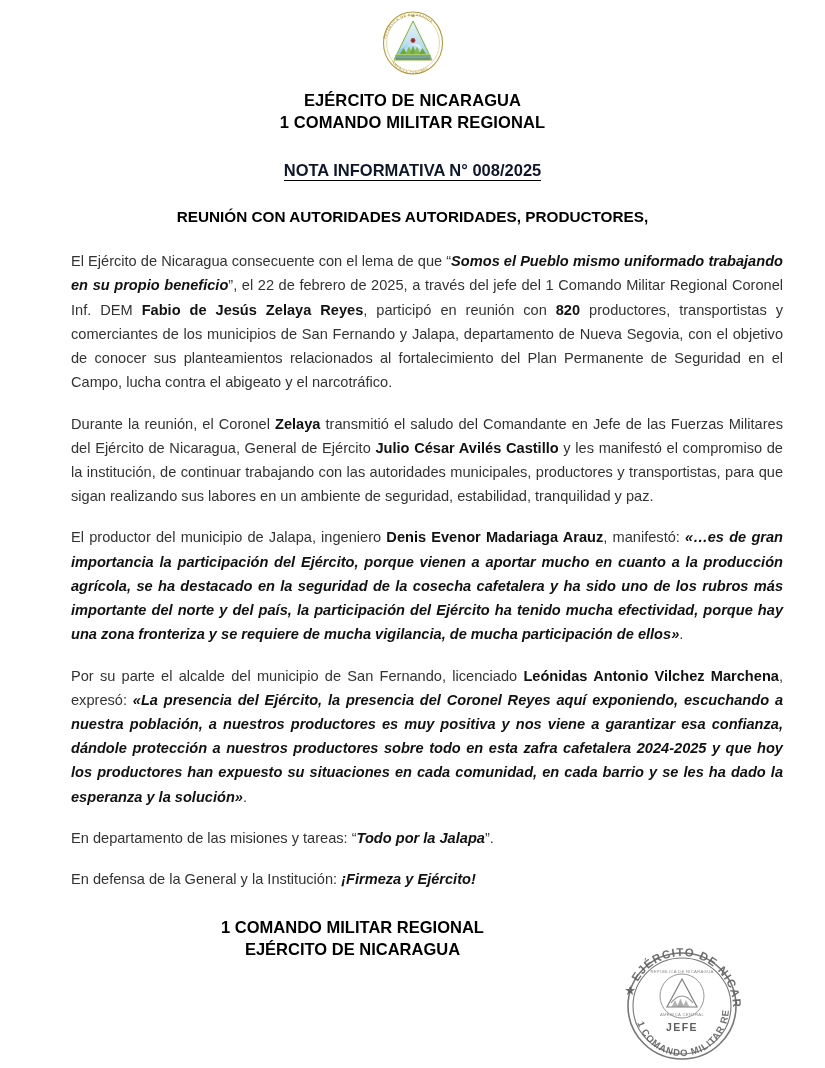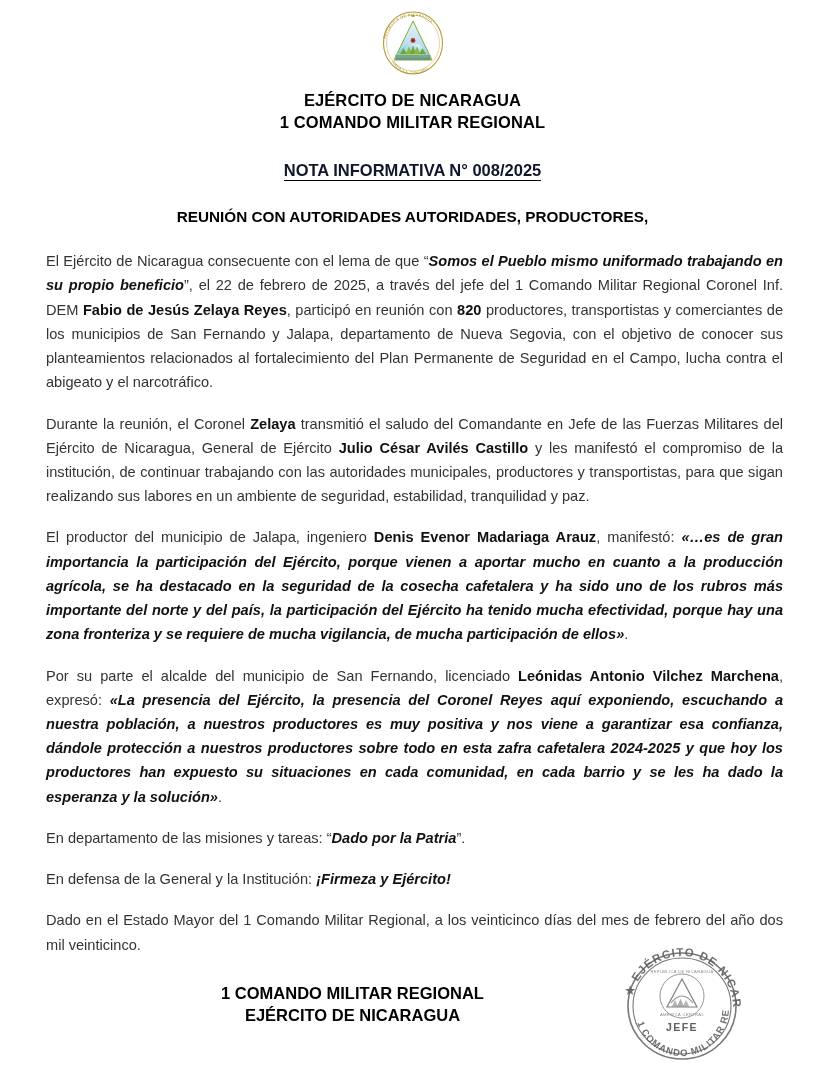--- a/index.html
+++ b/index.html
@@ -69,21 +69,21 @@
     font-weight: bold;
     font-size: 15.3px;
     color: #000;
     line-height: 1.42;
     margin-top: 26px;
     padding: 0 58px;
   }
 
   
   .body-text {
-    padding: 0 42px 0 46px;
+    padding: 0 42px 0 71px;
     margin-top: 22px;
   }
   p.para {
     text-align: justify;
     font-size: 14.6px;
     line-height: 1.66;
     margin: 0 0 17px 0;
     color: #333335;
     hyphens: none;
   }
@@ -186,25 +186,24 @@
   <div class="body-text">
 
     <p class="para"><span>El Ejército de Nicaragua consecuente con el lema de que “</span><span class="bi">Somos el Pueblo mismo uniformado trabajando en su propio beneficio</span><span>”, el 22 de febrero de 2025, a través del jefe del 1 Comando Militar Regional Coronel Inf. DEM </span><span class="b">Fabio de Jesús Zelaya Reyes</span><span>, participó en reunión con </span><span class="b">820</span><span> productores, transportistas y comerciantes de los municipios de San Fernando y Jalapa, departamento de Nueva Segovia, con el objetivo de conocer sus planteamientos relacionados al fortalecimiento del Plan Permanente de Seguridad en el Campo, lucha contra el abigeato y el narcotráfico.</span></p>
 
     <p class="para"><span>Durante la reunión, el Coronel </span><span class="b">Zelaya</span><span> transmitió el saludo del Comandante en Jefe de las Fuerzas Militares del Ejército de Nicaragua, General de Ejército </span><span class="b">Julio César Avilés Castillo</span><span> y les manifestó el compromiso de la institución, de continuar trabajando con las autoridades municipales, productores y transportistas, para que sigan realizando sus labores en un ambiente de seguridad, estabilidad, tranquilidad y paz.</span></p>
 
     <p class="para"><span>El productor del municipio de Jalapa, ingeniero </span><span class="b">Denis Evenor Madariaga Arauz</span><span>, manifestó: </span><span class="bi">«…es de gran importancia la participación del Ejército, porque vienen a aportar mucho en cuanto a la producción agrícola, se ha destacado en la seguridad de la cosecha cafetalera y ha sido uno de los rubros más importante del norte y del país, la participación del Ejército ha tenido mucha efectividad, porque hay una zona fronteriza y se requiere de mucha vigilancia, de mucha participación de ellos»</span><span>.</span></p>
 
     <p class="para"><span>Por su parte el alcalde del municipio de San Fernando, licenciado </span><span class="b">Leónidas Antonio Vilchez Marchena</span><span>, expresó: </span><span class="bi">«La presencia del Ejército, la presencia del Coronel Reyes aquí exponiendo, escuchando a nuestra población, a nuestros productores es muy positiva y nos viene a garantizar esa confianza, dándole protección a nuestros productores sobre todo en esta zafra cafetalera 2024-2025 y que hoy los productores han expuesto su situaciones en cada comunidad, en cada barrio y se les ha dado la esperanza y la solución»</span><span>.</span></p>
 
-    <p class="para"><span>En departamento de las misiones y tareas: “</span><span class="bi">Dado por la Patria</span><span>”.</span></p>
+    <p class="para"><span>En departamento de las misiones y tareas: “</span><span class="bi">Todo por la Jalapa</span><span>”.</span></p>
 
     <p class="para"><span>En defensa de la General y la Institución: </span><span class="bi">¡Firmeza y Ejército!</span></p>
 
-    <p class="para"><span>Dado en el Estado Mayor del 1 Comando Militar Regional, a los veinticinco días del mes de febrero del año dos mil veinticinco.</span></p>
 
   </div>
 
   <div class="sig-block">
     <div>1 COMANDO MILITAR REGIONAL</div>
     <div>EJÉRCITO DE NICARAGUA</div>
   </div>
 
   <div class="seal">
     <svg viewBox="0 0 146 120" xmlns="http://www.w3.org/2000/svg" aria-hidden="true">

